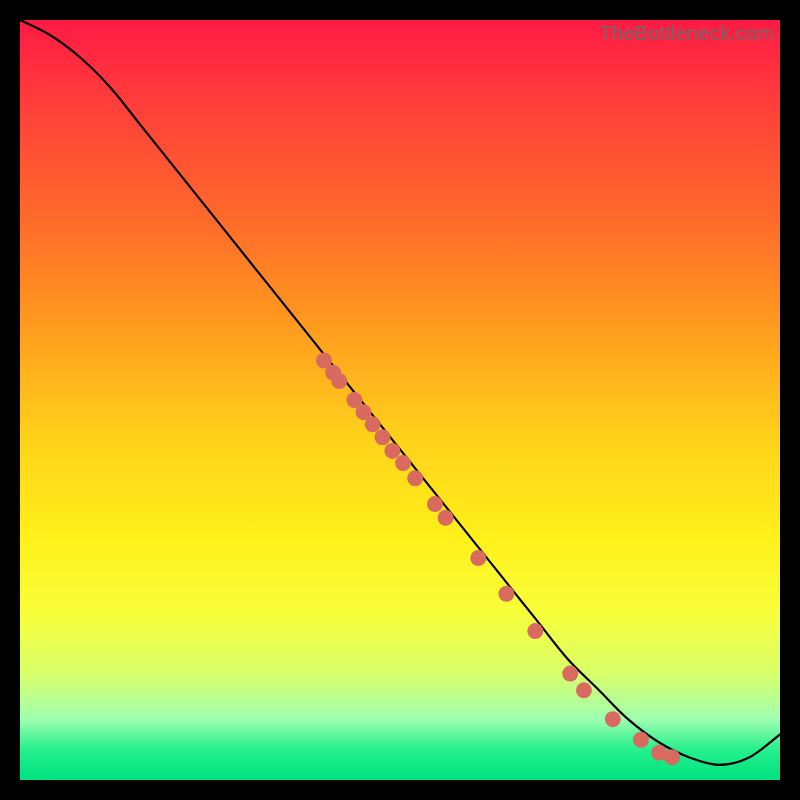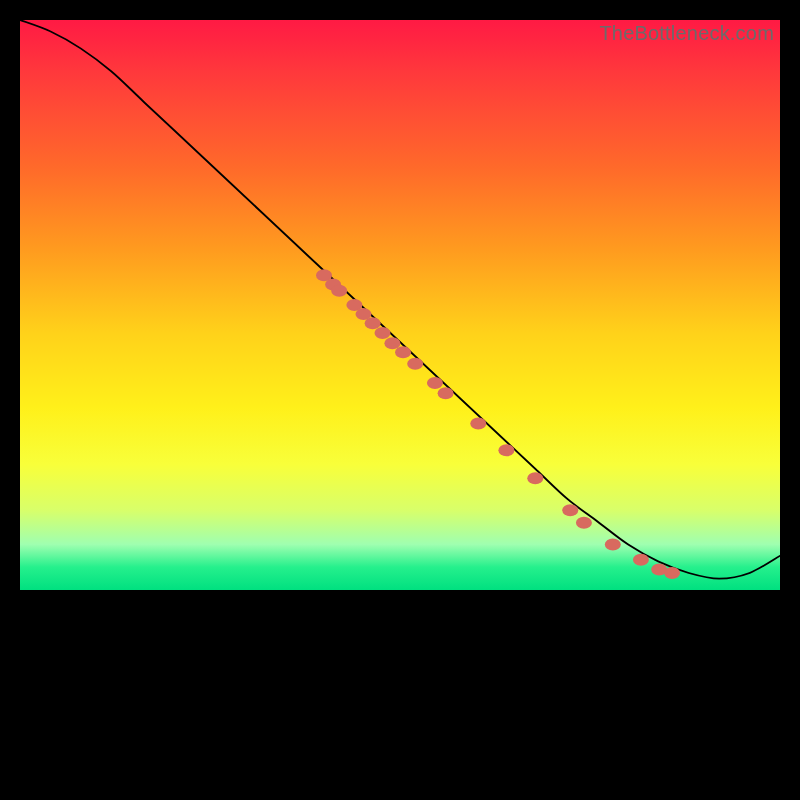--- a/index.html
+++ b/index.html
@@ -8,21 +8,21 @@
     position: relative;
     width: 800px;
     height: 800px;
     background: #000;
   }
   .plot {
     position: absolute;
     left: 20px;
     top: 20px;
     width: 760px;
-    height: 570px;
+    height: 760px;
   }
   .gradient {
     position: absolute;
     inset: 0;
     background: linear-gradient(to bottom,
       #ff1a44 0%,
       #ff3b3b 10%,
       #ff6a2a 26%,
       #ff9a1f 40%,
       #ffd21a 55%,

